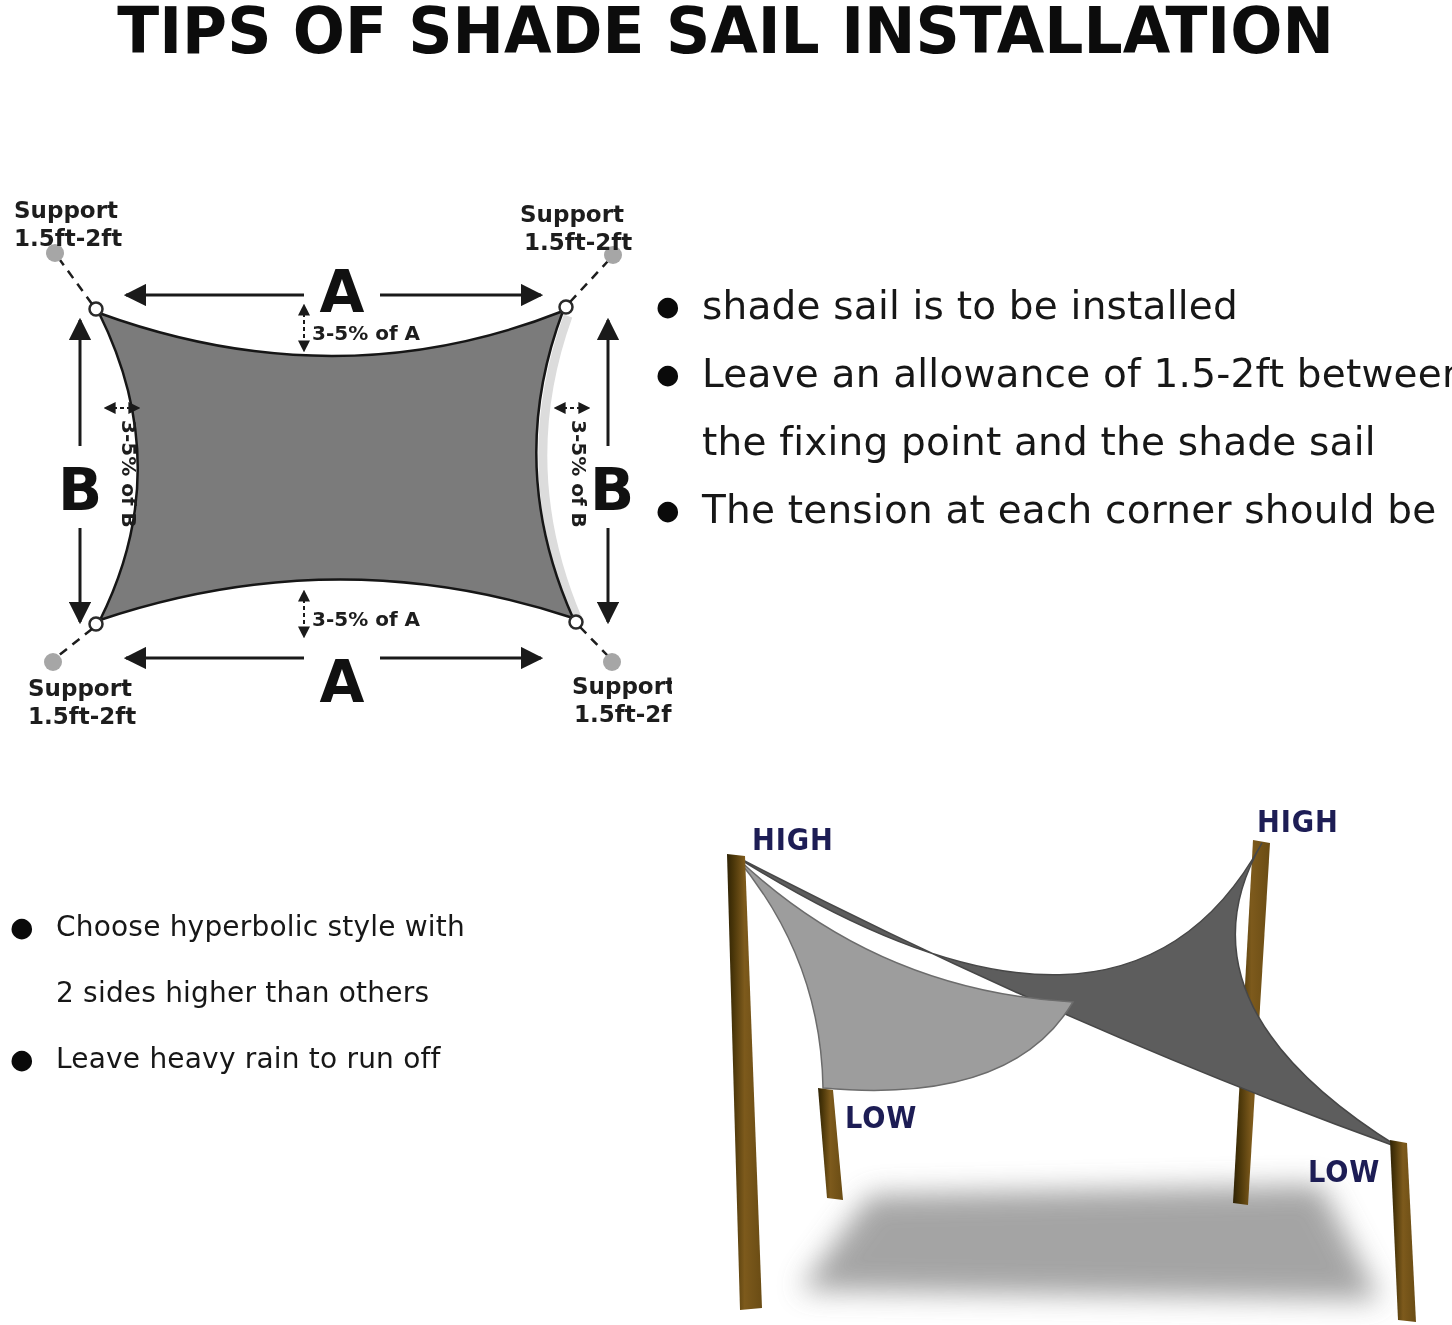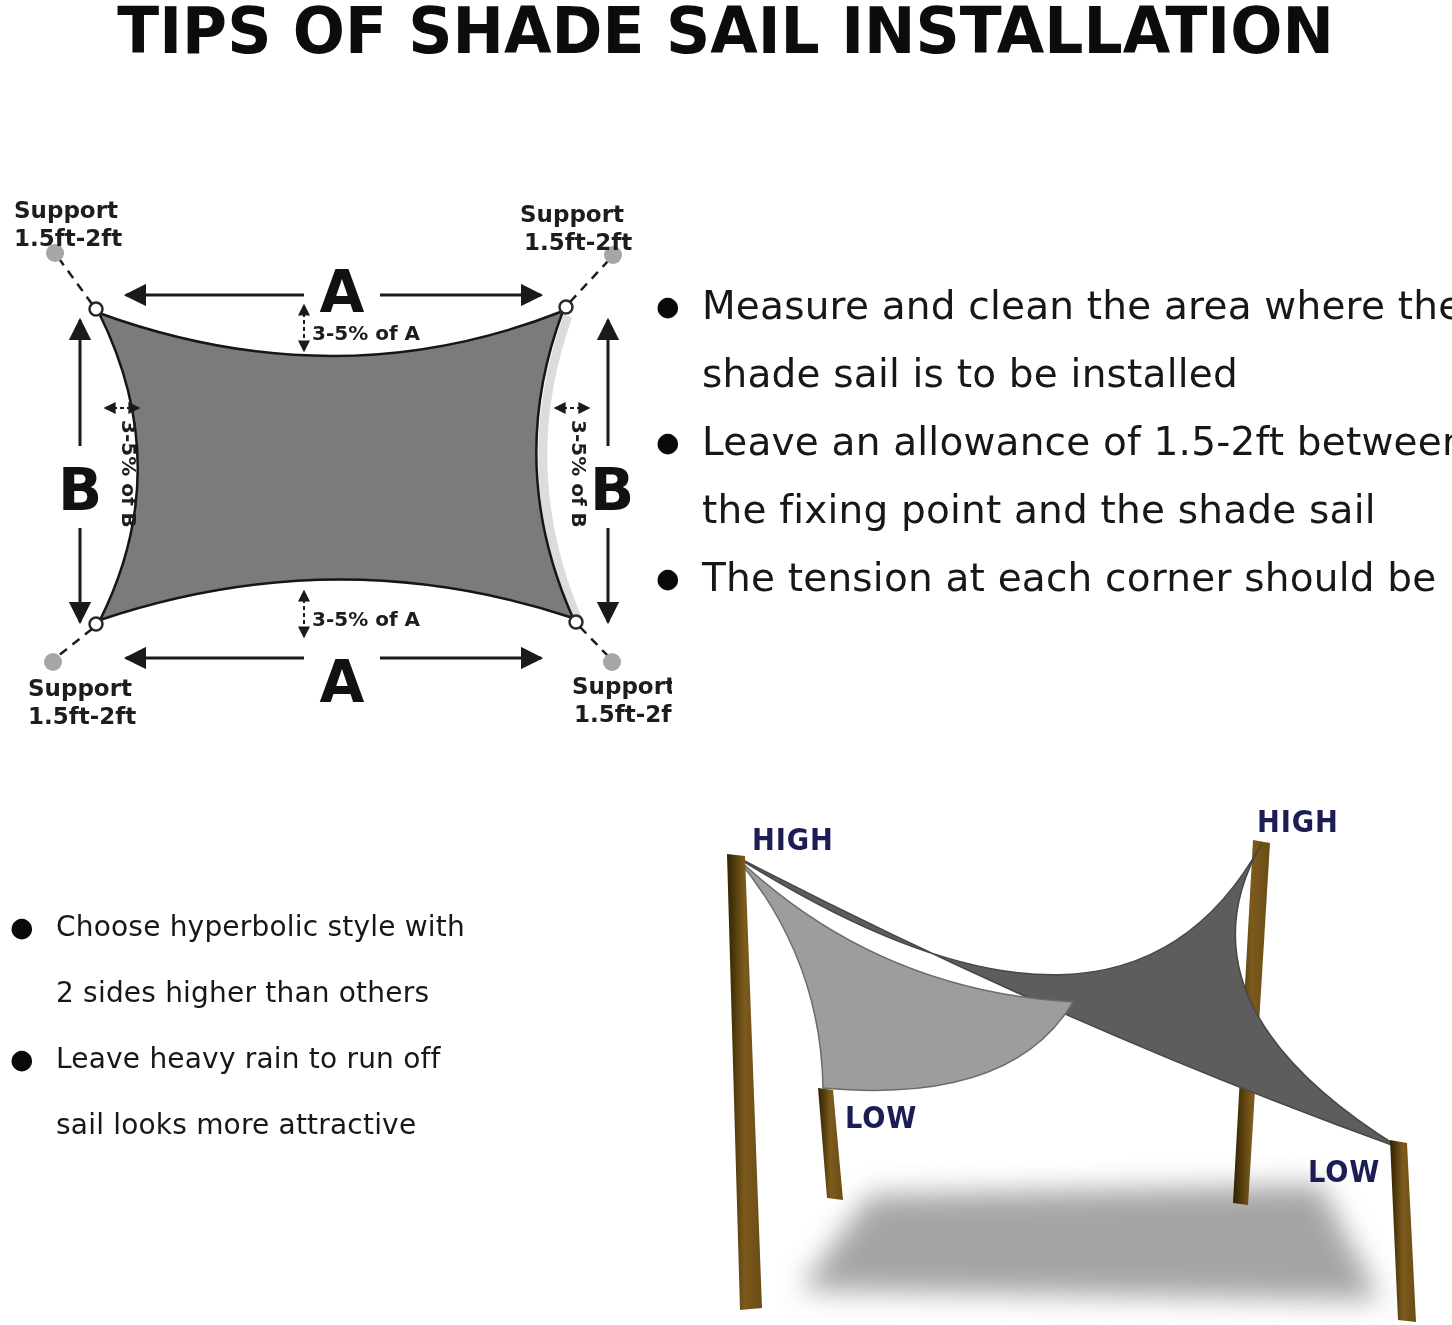--- a/index.html
+++ b/index.html
@@ -107,21 +107,20 @@
   <line x1="600" y1="278" x2="600" y2="152" stroke="#1a1a1a" stroke-width="3" marker-end="url(#arr)"></line>
   <line x1="600" y1="360" x2="600" y2="454" stroke="#1a1a1a" stroke-width="3" marker-end="url(#arr)"></line>
   <text class="dim-letter" x="604" y="342" text-anchor="middle">B</text>
   <line x1="548" y1="240" x2="580" y2="240" stroke="#1a1a1a" stroke-width="2" stroke-dasharray="4 3" marker-start="url(#arrSR)" marker-end="url(#arrS)"></line>
   <text class="pct-label" transform="translate(564,252) rotate(90)">3-5% of B</text>
 </svg>
 
 <div class="tips top-right">
   <div class="tip-item">
     <span class="bullet">●</span>
-    <div class="tip-line">Measure and clean the area where the</div>
     <div class="tip-line">shade sail is to be installed</div>
   </div>
   <div class="tip-item">
     <span class="bullet">●</span>
     <div class="tip-line">Leave an allowance of 1.5-2ft between</div>
     <div class="tip-line">the fixing point and the shade sail</div>
   </div>
   <div class="tip-item">
     <span class="bullet">●</span>
     <div class="tip-line">The tension at each corner should be</div>
@@ -130,21 +129,20 @@
 
 <div class="tips bottom-left">
   <div class="tip-item">
     <span class="bullet">●</span>
     <div class="tip-line">Choose hyperbolic style with</div>
     <div class="tip-line">2 sides higher than others</div>
   </div>
   <div class="tip-item">
     <span class="bullet">●</span>
     <div class="tip-line">Leave heavy rain to run off</div>
-    <div class="tip-line">sail looks more attractive</div>
   </div>
 </div>
 
 <svg class="scene-svg" width="812" height="545" viewBox="0 0 812 545">
   <defs>
     <linearGradient id="poleGrad" x1="0" y1="0" x2="1" y2="0">
       <stop offset="0" stop-color="#2f2305"></stop>
       <stop offset="0.18" stop-color="#4a3609"></stop>
       <stop offset="0.5" stop-color="#7d5a1c"></stop>
       <stop offset="1" stop-color="#6a4c14"></stop>

